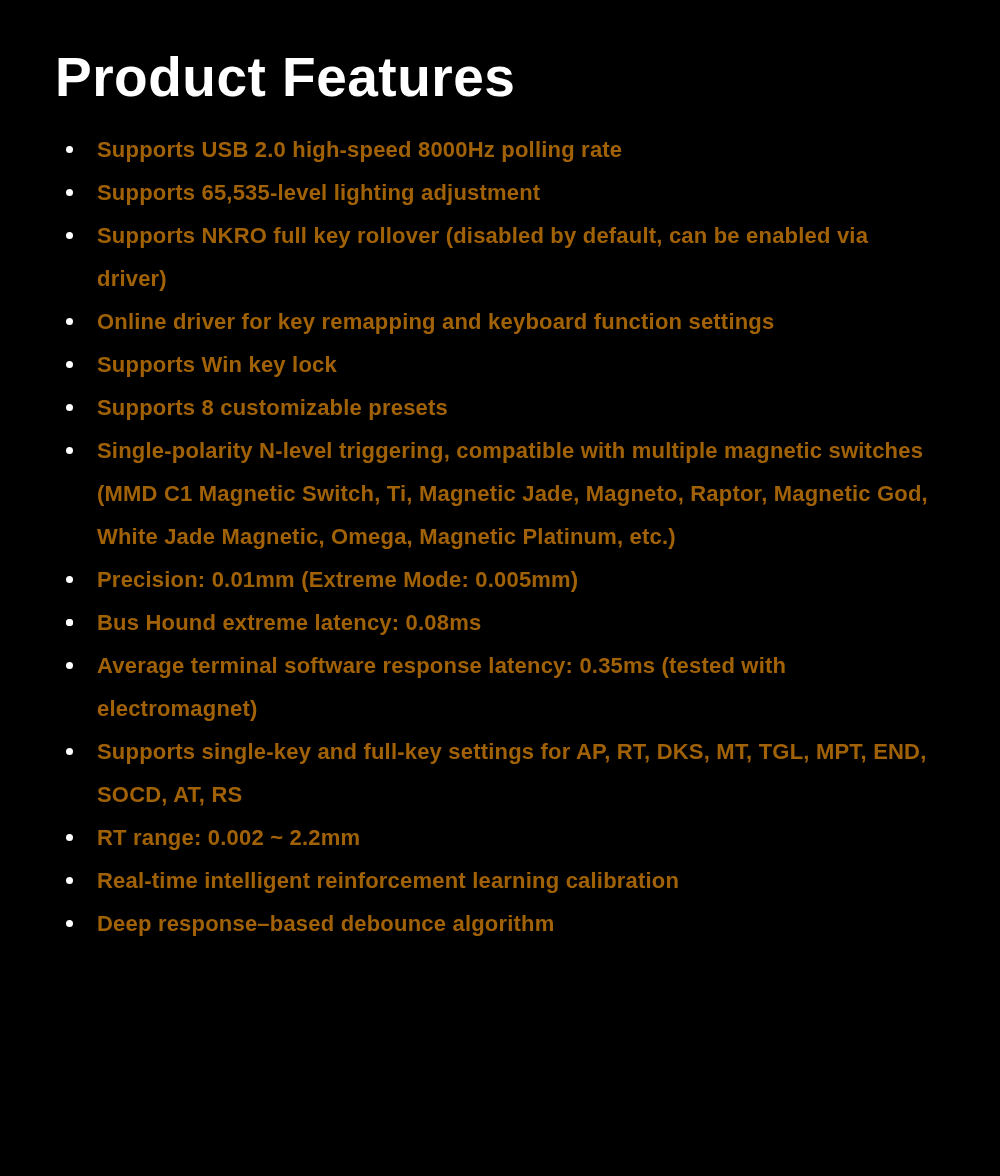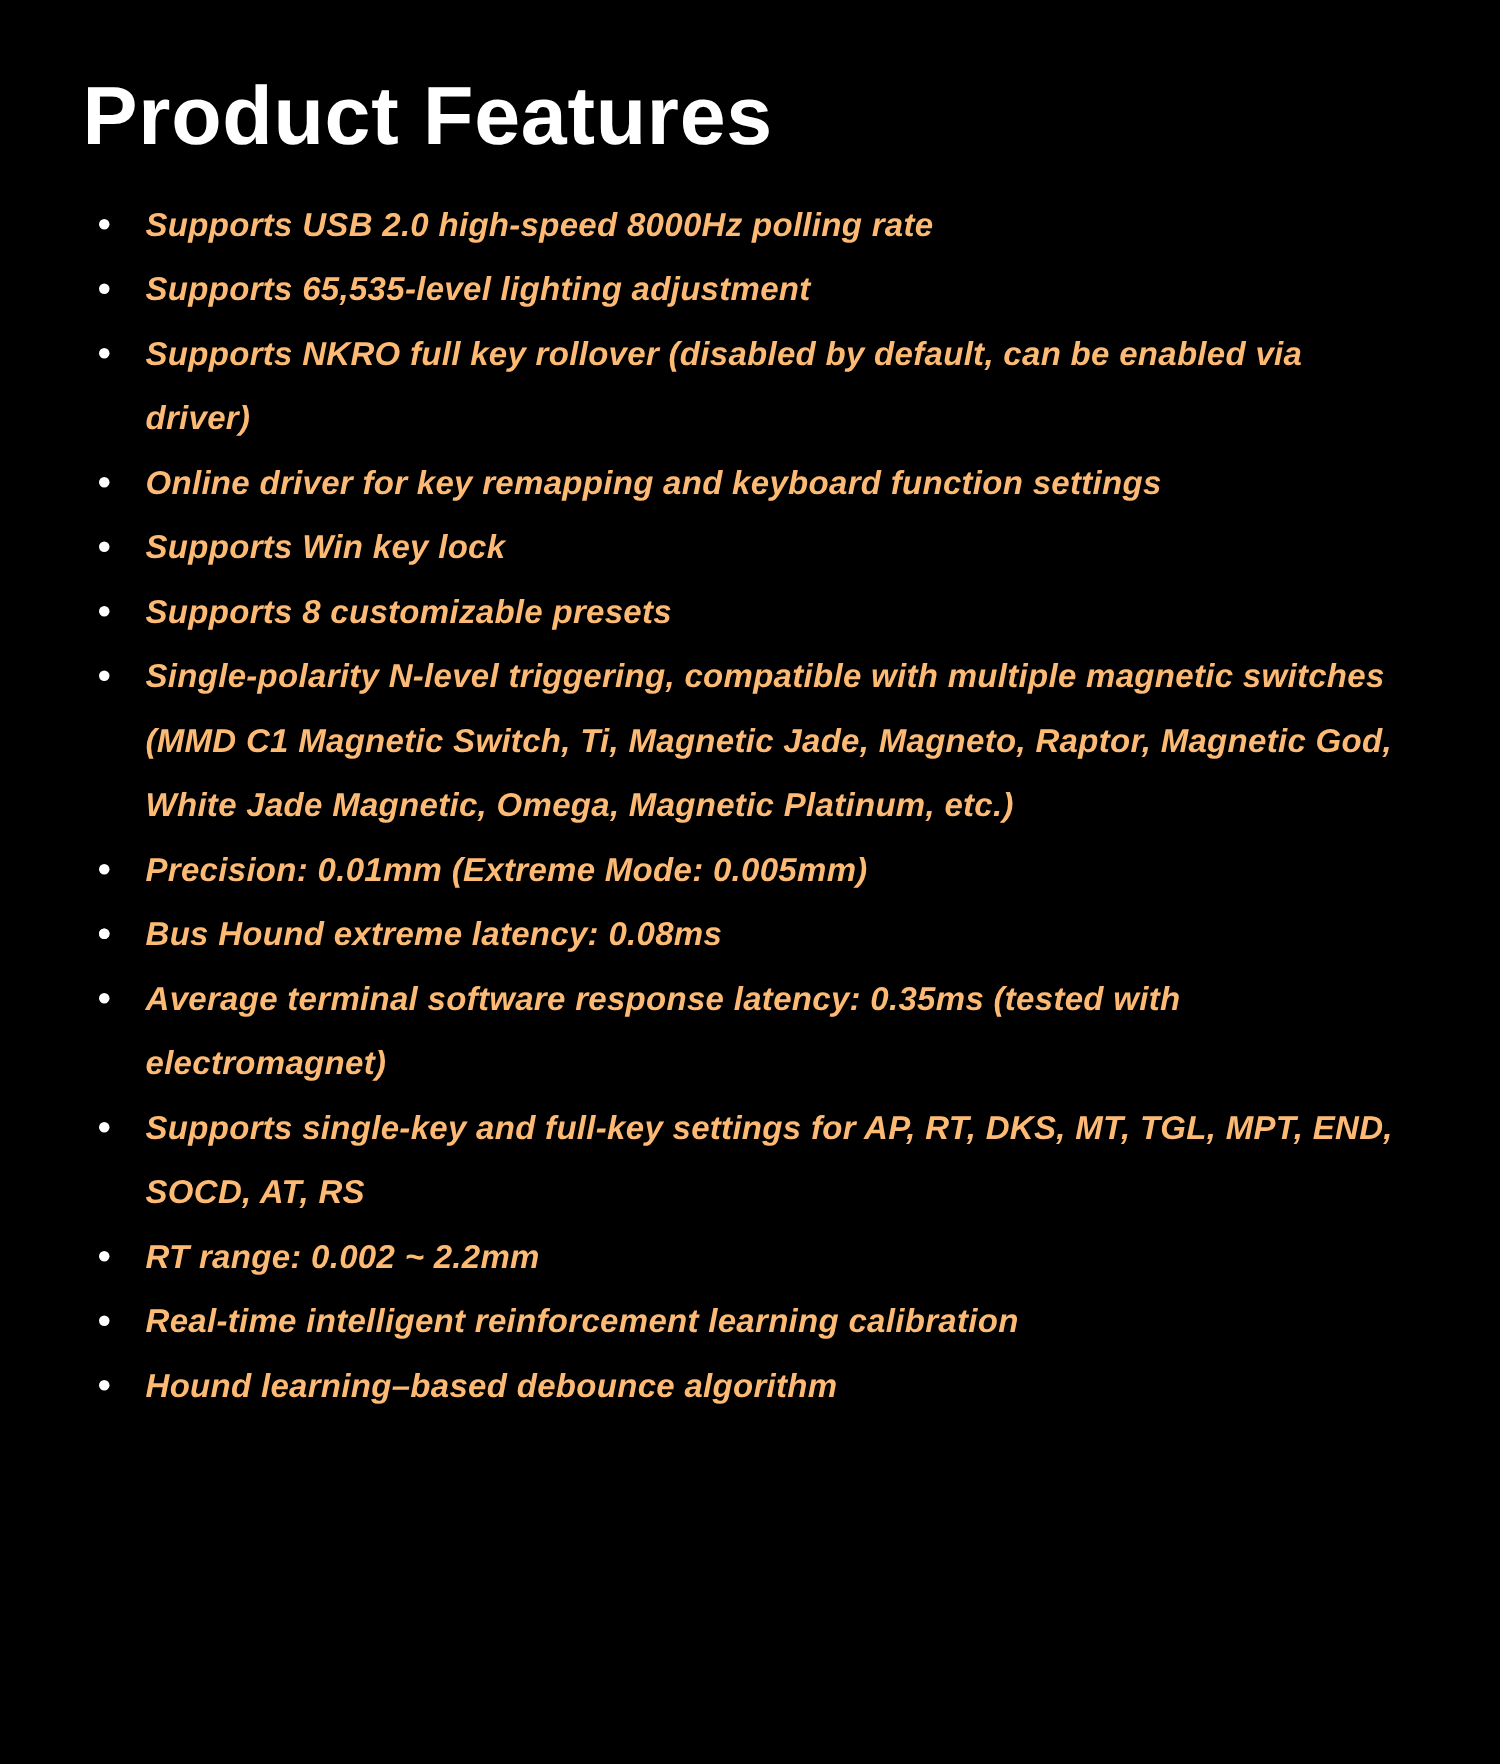--- a/index.html
+++ b/index.html
@@ -37,23 +37,22 @@
   }
   .feature-item {
     position: relative;
     width: 884px;
     box-sizing: border-box;
     padding-left: 42px;
     font-size: 22px;
     line-height: 43px;
     font-weight: 700;
     letter-spacing: 0.2px;
-    color: #fdba74;
+    color: #a16207;
     hyphens: manual;
-    font-style: italic;
     -webkit-hyphens: manual;
   }
   .bullet {
     position: absolute;
     left: 11px;
     top: 18px;
     width: 7px;
     height: 7px;
     border-radius: 50%;
     background: #ffffff;
@@ -131,16 +130,16 @@
     <span>RT range: 0.002 ~ 2.2mm</span>
   </li>
 
   <li class="feature-item">
     <span class="bullet"></span>
     <span>Real-time intelligent reinforcement learning calibration</span>
   </li>
 
   <li class="feature-item">
     <span class="bullet"></span>
-    <span>Hound learning–based debounce algorithm</span>
+    <span>Deep response–based debounce algorithm</span>
   </li>
 </ul>
 </div>
 
 </body></html>

